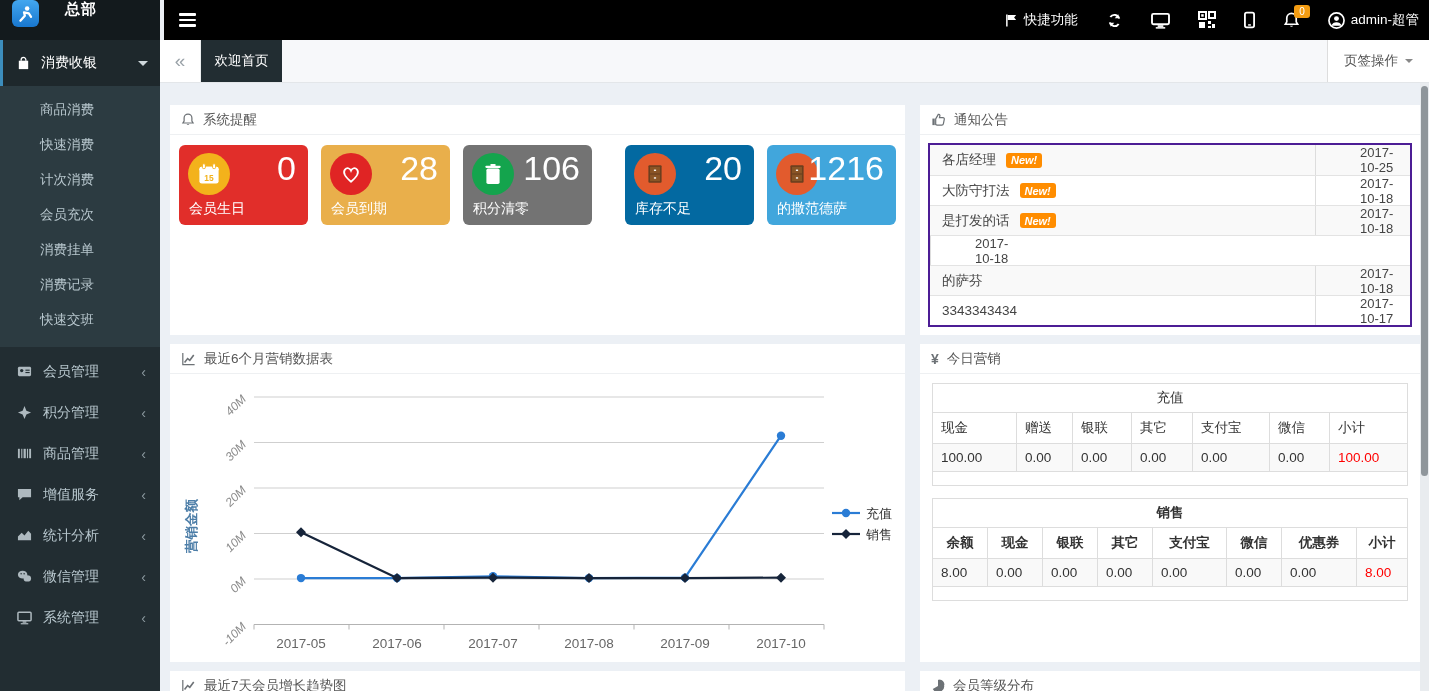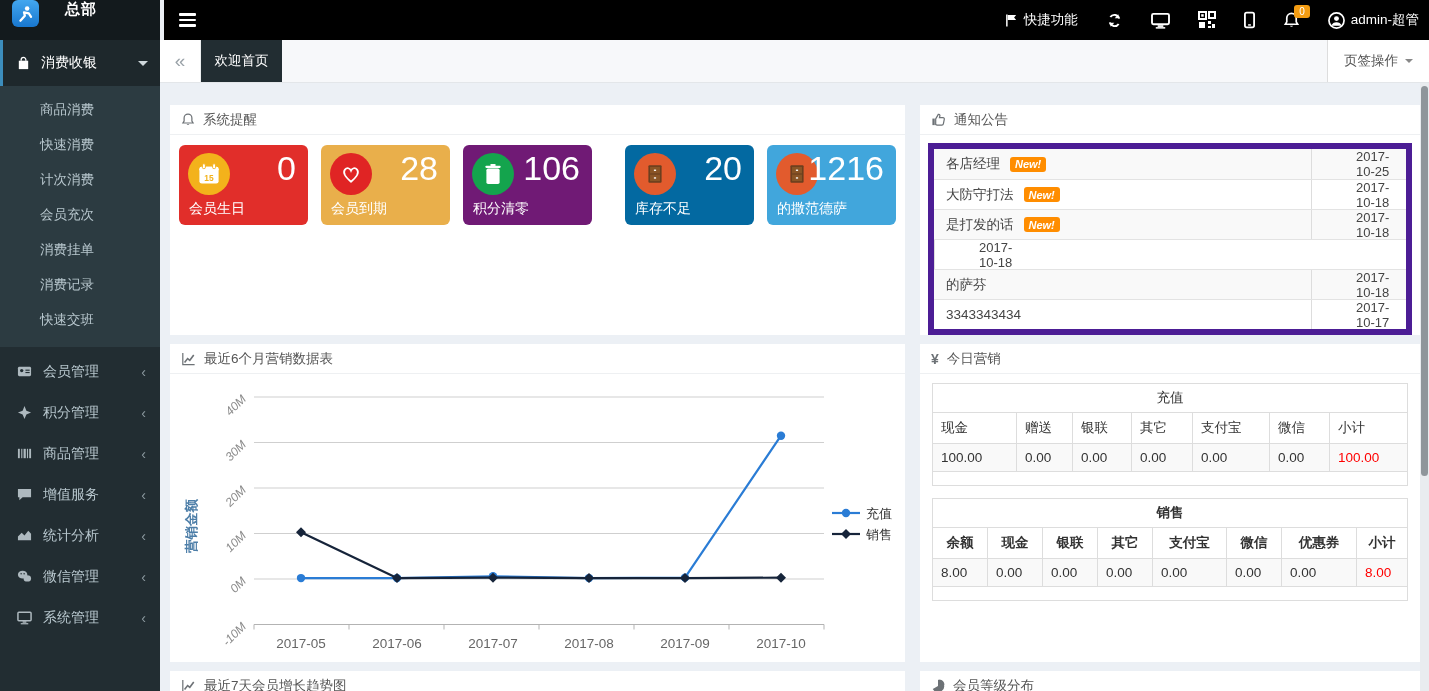--- a/index.html
+++ b/index.html
@@ -59,21 +59,21 @@
   .h-glyph { font-size:14px; font-weight:bold; }
   .p230 { height:230px; } .p318 { height:318px; } .pcut { height:200px; }
   
   .cards { display:flex; gap:13px; padding:10px 9px; }
   .card { width:133px; height:80px; border-radius:6px; color:#fff; position:relative; cursor:pointer; }
   .card .circ { position:absolute; left:9px; top:8px; width:42px; height:42px; border-radius:50%;
     display:flex; align-items:center; justify-content:center; }
   .card .val { position:absolute; right:12px; top:4px; font-size:34px; font-weight:400; }
   .card .lbl { position:absolute; left:10px; bottom:7px; font-size:14px; }
   
-  .notice-table { margin:8px; border:6px solid #4c1d95; }
+  .notice-table { margin:8px; border:2px solid #4c1d95; }
   .n-row { height:30px; display:flex; align-items:center; font-size:13.5px; color:#444; cursor:pointer; }
   .n-row:nth-child(odd) { background:#f9f9f9; }
   .n-row + .n-row { border-top:1px solid #e3e3e3; }
   .n-text { flex:1; padding-left:12px; display:flex; align-items:center; }
   .n-date { width:95px; border-left:1px solid #ddd; height:100%; display:flex; align-items:center;
     justify-content:center; font-size:13px; color:#444;padding-left:44px; }
   .new-badge { background:#ff8d00; color:#fff; font-size:11px; font-style:italic; font-weight:bold;
     padding:1.5px 5px; border-radius:3px; margin-left:10px; }
   
   .tt { margin:9px 12px 0; border:1px solid #ddd; font-size:13.5px; color:#333; }
@@ -297,21 +297,21 @@
         </div>
         <div class="card" style="background: rgb(233, 175, 75);">
           <span class="circ" style="background: rgb(224, 36, 36);">
             <svg width="22" height="22" viewBox="0 0 20 20">
                 <path d="M10 17 C4 12 2.5 8.5 4.5 6 C6.3 3.8 9 4.6 10 7 C11 4.6 13.7 3.8 15.5 6 C17.5 8.5 16 12 10 17 Z" fill="none" stroke="#fff" stroke-width="1.6"></path>
               </svg>
           </span>
           <span class="val">28</span>
           <span class="lbl">会员到期</span>
         </div>
-        <div class="card" style="background: #701a75;">
+        <div class="card" style="background: #737373;">
           <span class="circ" style="background: rgb(20, 164, 77);">
             <svg width="20" height="22" viewBox="0 0 18 20">
                 <rect x="3" y="5" width="12" height="14" rx="1.5" fill="#fff"></rect>
                 <rect x="2" y="2.5" width="14" height="2" rx="1" fill="#fff"></rect>
                 <rect x="6.5" y="0.8" width="5" height="2" rx="1" fill="#fff"></rect>
               </svg>
           </span>
           <span class="val">106</span>
           <span class="lbl">积分清零</span>
         </div>

